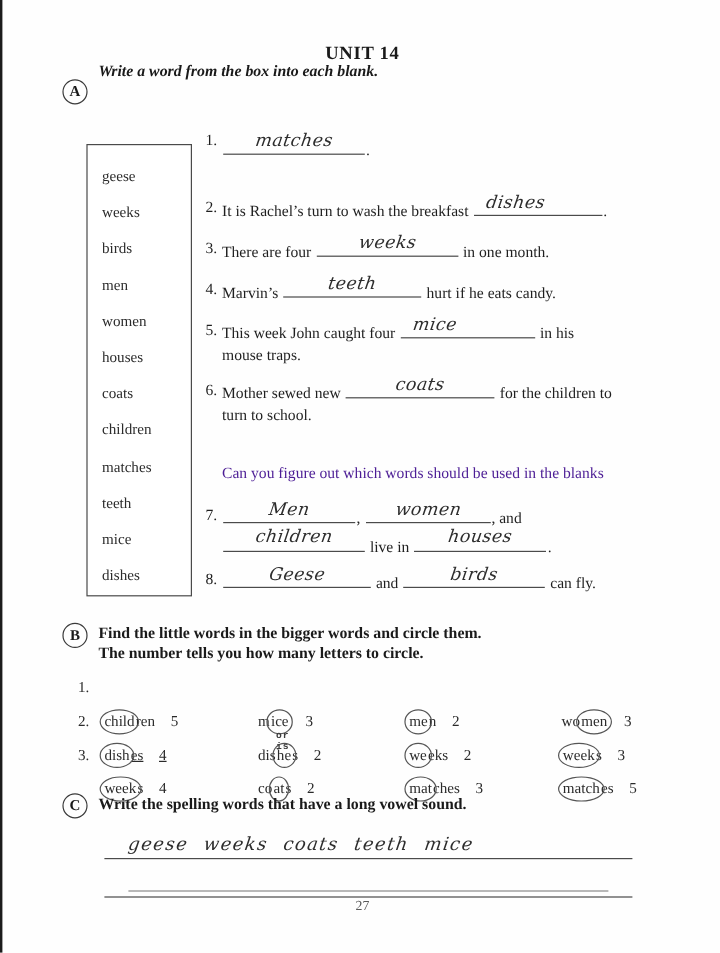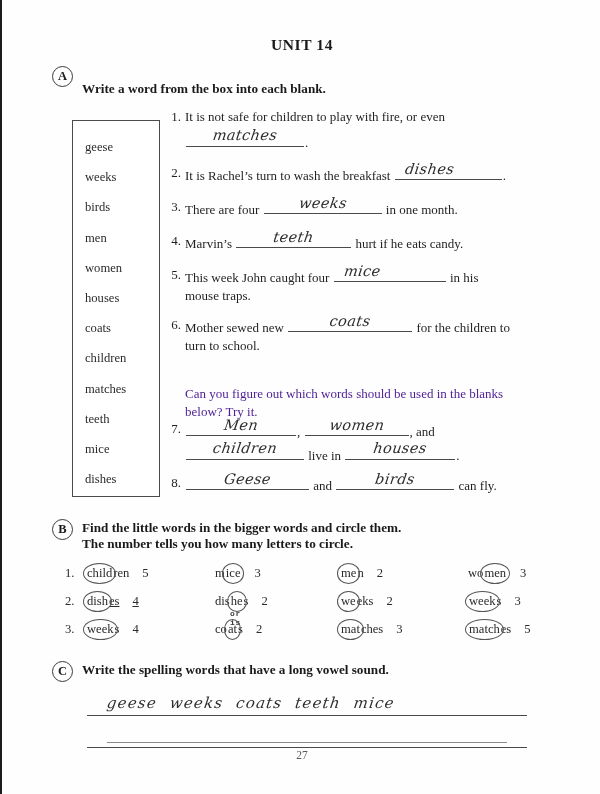--- a/index.html
+++ b/index.html
@@ -143,20 +143,21 @@
   }
   .bnum {
     position: absolute;
     font-size: 12.6px;
     color: #2a2a2a;
   }
   .circled {
     position: relative;
     display: inline-block;
     padding: 0 1px;
+    margin-top: 28px;
   }
   .circled::after {
     content: "";
     position: absolute;
     left: -3px;
     right: -3px;
     top: -3.5px;
     bottom: -2.5px;
     border: 1.1px solid #555555;
     border-radius: 50%;
@@ -210,42 +211,41 @@
   }
 </style>
 </head>
 <body>
 
 <div class="page">
 
   <div class="unit-title">UNIT 14</div>
 
   <div class="marker" style="left:50px; top:66px;">A</div>
-  <div class="section-head" style="left:80px; top:81px;">Write a word from the box into each blank.</div>
+  <div class="section-head" style="left:80px; top:51px;font-style:italic;">Write a word from the box into each blank.</div>
 
   <div class="wordbox">
     <ul>
       <li>geese</li>
       <li>weeks</li>
       <li>birds</li>
       <li>men</li>
       <li>women</li>
       <li>houses</li>
       <li>coats</li>
       <li>children</li>
       <li>matches</li>
       <li>teeth</li>
       <li>mice</li>
       <li>dishes</li>
     </ul>
   </div>
 
   <div class="qitem" style="top:108px;">
     <span class="qnum">1.</span>
-    <span class="qline">It is not safe for children to play with fire, or even</span>
     <span class="qline" style="padding-top:5px;">
       <span class="blank" style="width:118px;">
         <span class="ans">matches</span>
       </span><span>.</span>
     </span>
   </div>
 
   <div class="qitem" style="top:164px;">
     <span class="qnum">2.</span>
     <span class="qline">
@@ -297,21 +297,20 @@
       <span class="blank" style="width:124px;">
         <span class="ans">coats</span>
       </span>
       <span>for the children to</span>
     </span>
     <span class="qline">turn to school.</span>
   </div>
 
   <div class="note" style="top:385px;">
     <span class="qline">Can you figure out which words should be used in the blanks</span>
-    <span class="qline">below? Try it.</span>
   </div>
 
   <div class="qitem" style="top:420px;">
     <span class="qnum">7.</span>
     <span class="qline">
       <span class="blank" style="width:110px;">
         <span class="ans">Men</span>
       </span><span>,</span>
       <span class="blank" style="width:104px;">
         <span class="ans">women</span>

